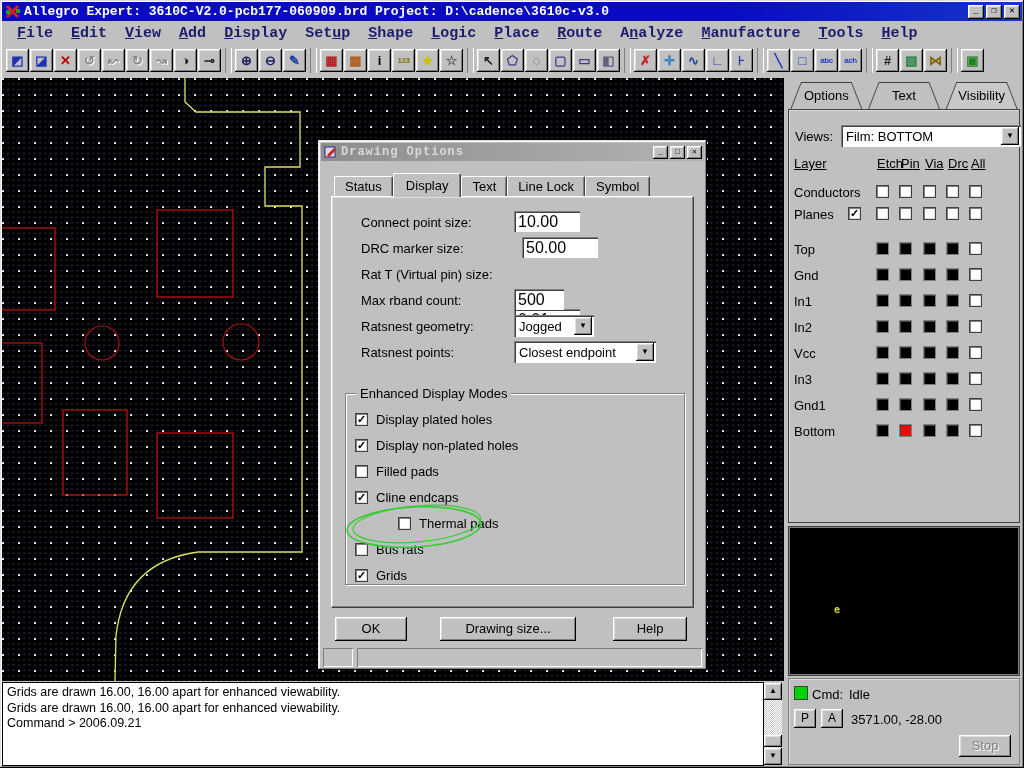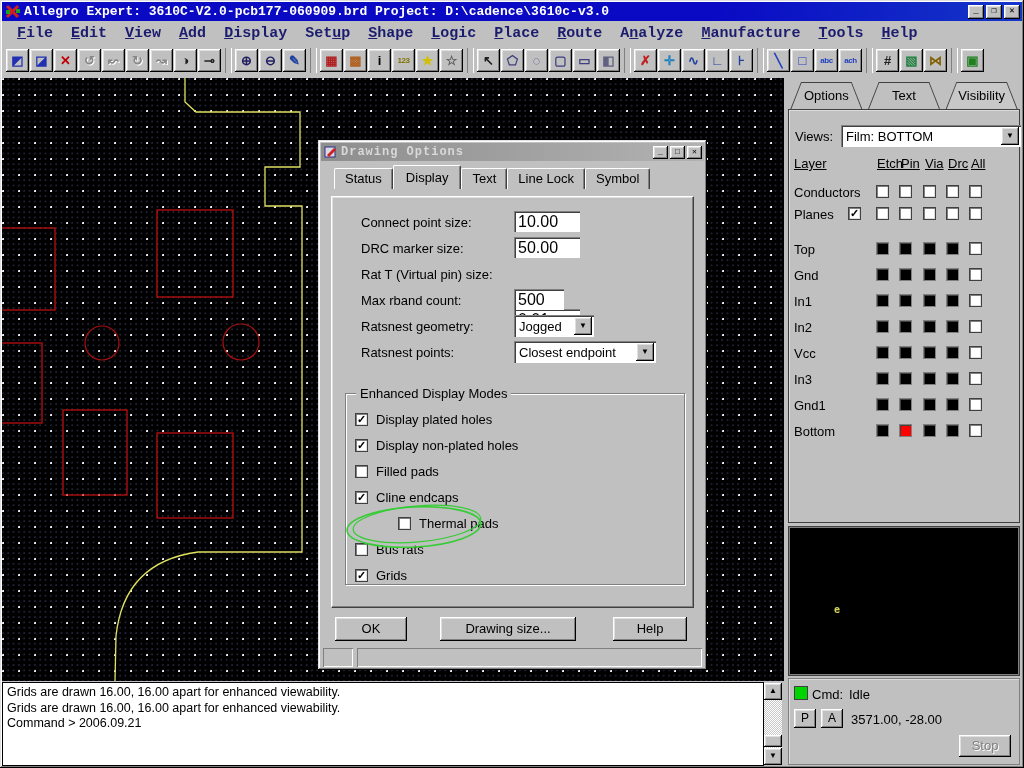--- a/index.html
+++ b/index.html
@@ -92,21 +92,21 @@
     color:#808080; text-shadow:1px 1px 0 #fff; }
 
   
   .dialog { position:absolute; left:318px; top:140px; width:389px; height:530px; background:#c0c0c0;
     box-shadow: inset -1px -1px 0 #000, inset 1px 1px 0 #dfdfdf, inset -2px -2px 0 #808080, inset 2px 2px 0 #fff; }
   .dlg-titlebar { position:absolute; left:3px; top:3px; right:3px; height:18px;
     background:linear-gradient(90deg,#8e8e8e,#b2b2b2); display:flex; align-items:center; padding:0 2px; }
   .dlg-icon { width:14px; height:13px; margin:0 3px 0 1px; }
   .dlg-title { flex:1; color:#d9d9d9; font-size:12px; font-weight:bold; letter-spacing:1px; font-family:"Liberation Mono", monospace; white-space:nowrap; overflow:hidden; }
   .dlg-winbtn { width:15px; height:13px; font-size:8px; line-height:11px; text-align:center; font-weight:bold; margin-left:2px; font-family:"Liberation Mono", monospace; }
-  .dtabs { position:absolute; left:16px; top:28px; height:21px; display:flex; }
+  .dtabs { position:absolute; left:16px; top:36px; height:21px; display:flex; }
   .dtab { height:21px; padding:0 10px; font-size:13px; line-height:20px; background:#c0c0c0; position:relative;
     border-top:1px solid #fff; border-left:1px solid #fff; border-right:1px solid #404040; border-radius:2px 2px 0 0;
     box-shadow:inset -1px 0 0 #808080; }
   .dtab.active { height:24px; margin-top:-3px; line-height:24px; z-index:3; padding:0 12px; }
   .dlg-panel { position:absolute; left:13px; top:56px; width:363px; height:412px; background:#c0c0c0;
     border-top:1px solid #fff; border-left:1px solid #fff; border-right:1px solid #404040; border-bottom:1px solid #404040;
     box-shadow:inset -1px -1px 0 #808080, inset 1px 1px 0 #dfdfdf; z-index:2; }
   .fld-row { position:absolute; left:0; width:100%; height:24px; }
   .fld-label { position:absolute; left:29px; top:4px; font-size:13px; }
   .fld-input { position:absolute; left:182px; top:0; height:21px; background:#fff; font-size:16px; padding:2px 4px;
@@ -399,21 +399,21 @@
       </div>
 
     <div class="dlg-panel">
       <div id="dfields">
           <div class="fld-row" style="top: 14px;">
             <span class="fld-label">Connect point size:</span>
             <span class="fld-input" style="width: 66px;">10.00</span>
           </div>
           <div class="fld-row" style="top: 40px;">
             <span class="fld-label">DRC marker size:</span>
-            <span class="fld-input" style="width: 66px;">50.00</span>
+            <span class="fld-input" style="width: 76px; margin-left: 8px;">50.00</span>
           </div>
           <div class="fld-row" style="top: 66px;">
             <span class="fld-label">Rat T (Virtual pin) size:</span>
             <span class="fld-input" style="width: 66px; margin-top: 46px;">0.01</span>
           </div>
           <div class="fld-row" style="top: 92px;">
             <span class="fld-label">Max rband count:</span>
             <span class="fld-input" style="width: 50px;">500</span>
           </div>
           <div class="fld-row" style="top: 118px;">

